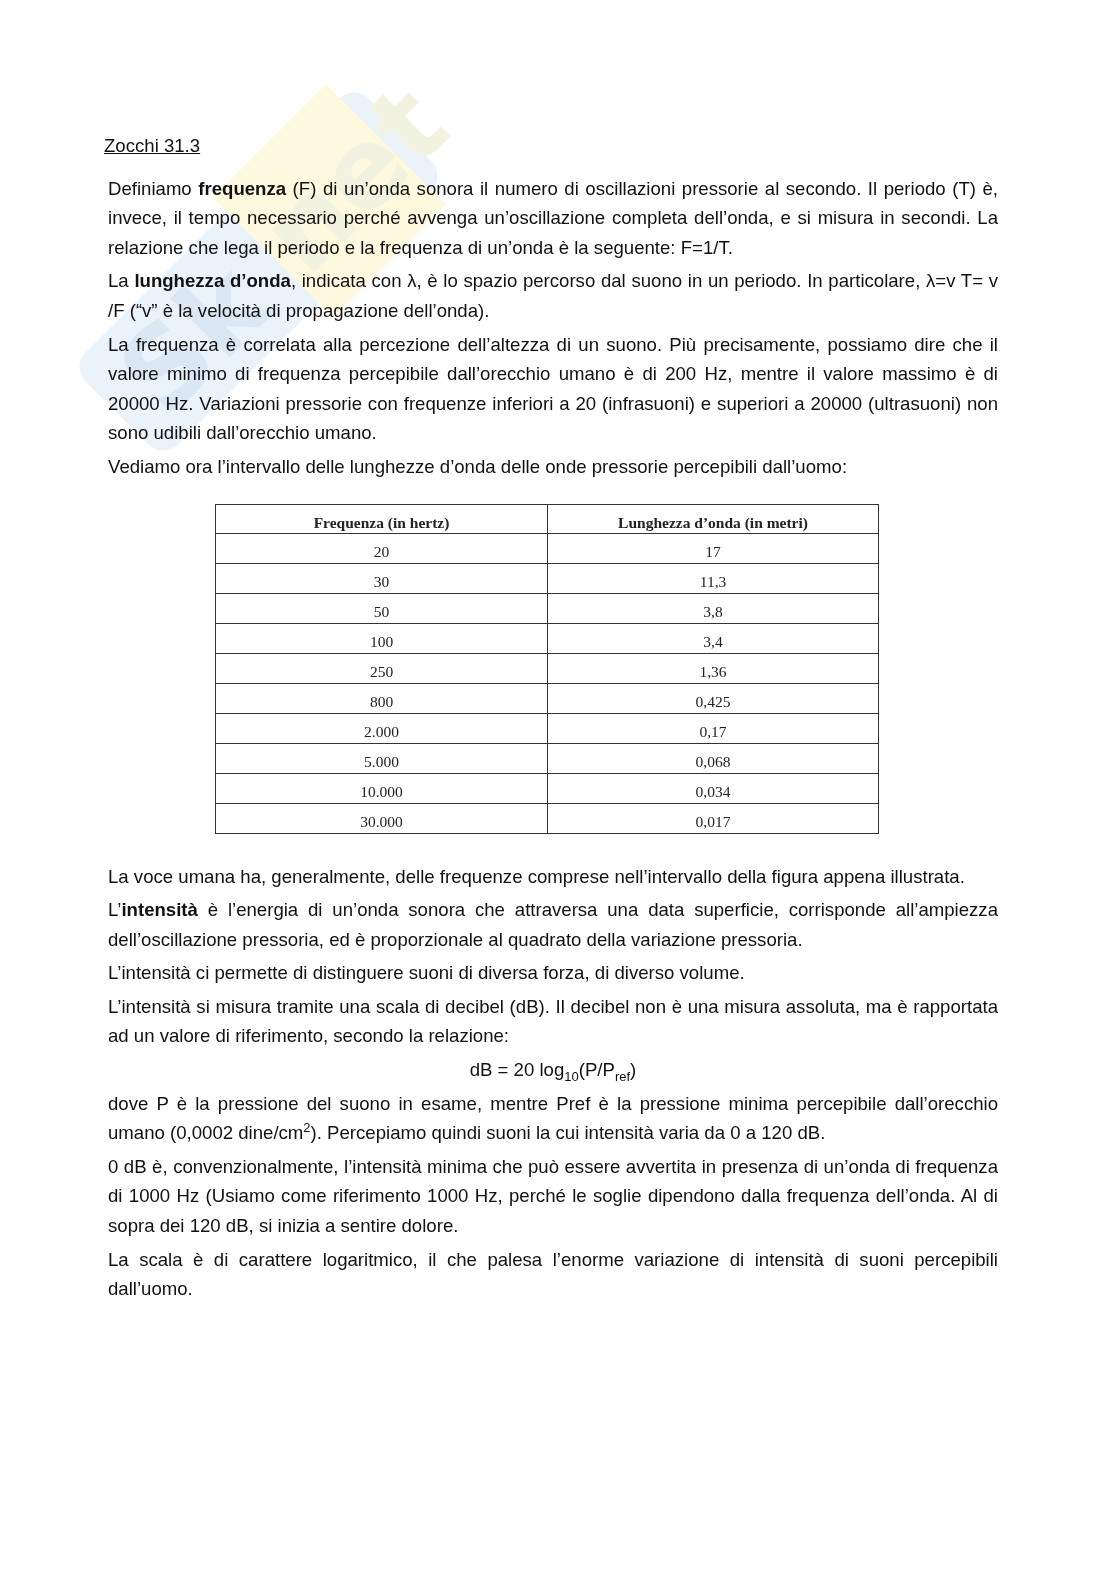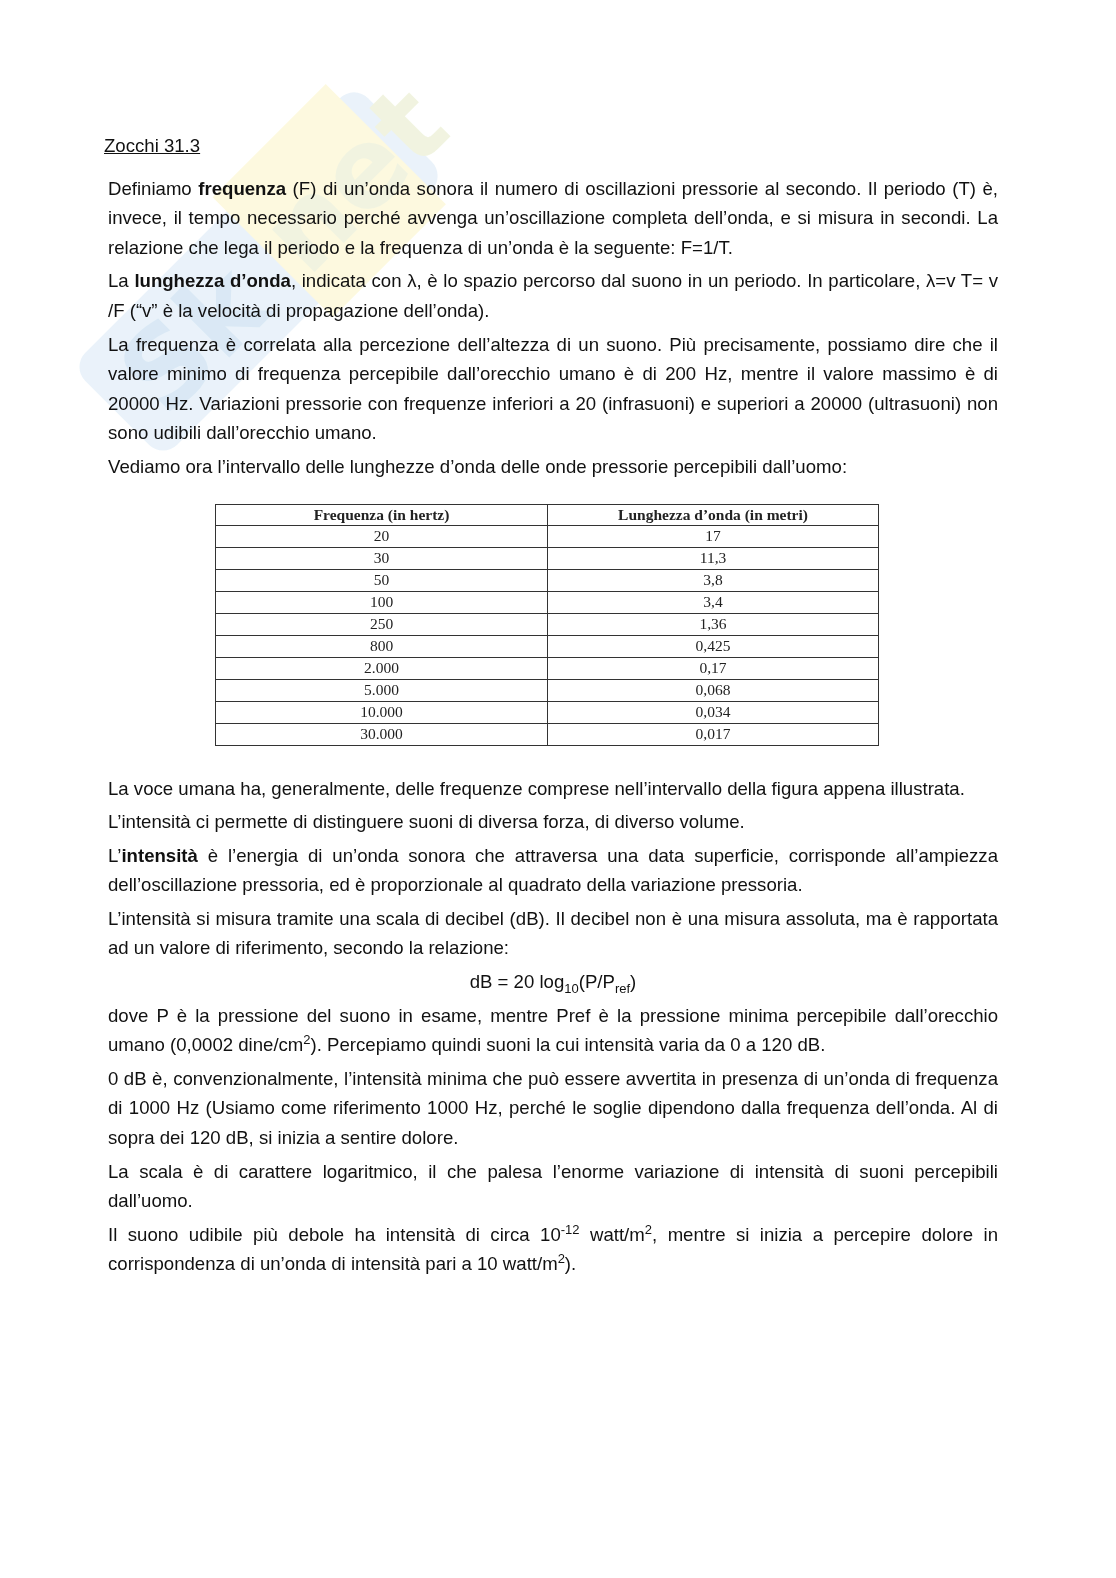--- a/index.html
+++ b/index.html
@@ -6,21 +6,21 @@
   body { width: 1116px; height: 1578px; position: relative; overflow: hidden;
          font-family: "Liberation Sans", "DejaVu Sans", sans-serif; color: #111; }
   .watermark { position: absolute; left: 20px; top: 40px; width: 470px; height: 470px;
                pointer-events: none; opacity: 0.55; }
   .page { position: absolute; left: 104px; top: 131px; width: 898px; font-size: 18.6px; line-height: 29.6px; }
   .heading { text-decoration: underline; margin: 0 0 13px 0; }
   p { margin: 4px; text-align: justify; }
   .tbl-wrap { margin: 22px 0 0 111px; width: 664px; }
   table { border-collapse: collapse; width: 664px; font-family: "Liberation Serif", "DejaVu Serif", serif;
           font-size: 15.5px; line-height: 18.9px; color: #222; }
-  th, td { border: 1.5px solid #333; text-align: center; padding: 1px 0 1px 0; }
+  th, td { border: 1.5px solid #333; text-align: center; padding: 9px 0 1px 0; }
   th { font-weight: bold; }
   th:first-child, td:first-child { width: 331px; }
   .fig-text { margin: 40px 0 0 177px; font-family: "DejaVu Sans", sans-serif; font-size: 15.5px; line-height: 24px; color: #222; }
   .fig-text .indent { padding-left: 16px; }
   .after-fig { margin-top: 28px; }
   .center { text-align: center; }
   sub, sup { font-size: 13px; line-height: 0; }
   b { font-weight: bold; }
 </style>
 </head>
@@ -92,22 +92,21 @@
             <td>30.000</td>
             <td>0,017</td>
           </tr>
       </tbody>
     </table>
   </div>
 
 
   <div class="after-fig">
     <p>La voce umana ha, generalmente, delle frequenze comprese nell’intervallo della figura appena illustrata.</p>
+    <p><span>L’</span><b>intensità</b><span> è l’energia di un’onda sonora che attraversa una data superficie, corrisponde all’ampiezza dell’oscillazione pressoria, ed è proporzionale al quadrato della variazione pressoria.</span></p>
     <p>L’intensità ci permette di distinguere suoni di diversa forza, di diverso volume.</p>
-    <p><span>L’</span><b>intensità</b><span> è l’energia di un’onda sonora che attraversa una data superficie, corrisponde all’ampiezza dell’oscillazione pressoria, ed è proporzionale al quadrato della variazione pressoria.</span></p>
     <p>L’intensità si misura tramite una scala di decibel (dB). Il decibel non è una misura assoluta, ma è rapportata ad un valore di riferimento, secondo la relazione:</p>
     <p class="center"><span>dB = 20 log</span><sub>10</sub><span>(P/P</span><sub>ref</sub><span>)</span></p>
     <p><span>dove P è la pressione del suono in esame, mentre Pref è la pressione minima percepibile dall’orecchio umano (0,0002 dine/cm</span><sup>2</sup><span>). Percepiamo quindi suoni la cui intensità varia da 0 a 120 dB.</span></p>
     <p>0 dB è, convenzionalmente, l’intensità minima che può essere avvertita in presenza di un’onda di frequenza di 1000 Hz (Usiamo come riferimento 1000 Hz, perché le soglie dipendono dalla frequenza dell’onda. Al di sopra dei 120 dB, si inizia a sentire dolore.</p>
     <p>La scala è di carattere logaritmico, il che palesa l’enorme variazione di intensità di suoni percepibili dall’uomo.</p>
-    <p><span>Il suono udibile più debole ha intensità di circa 10</span><sup>-12</sup><span> watt/m</span><sup>2</sup><span>, mentre si inizia a percepire dolore in corrispondenza di un’onda di intensità pari a 10 watt/m</span><sup>2</sup><span>).</span></p>
   </div>
 </div>
 
 </body></html>

